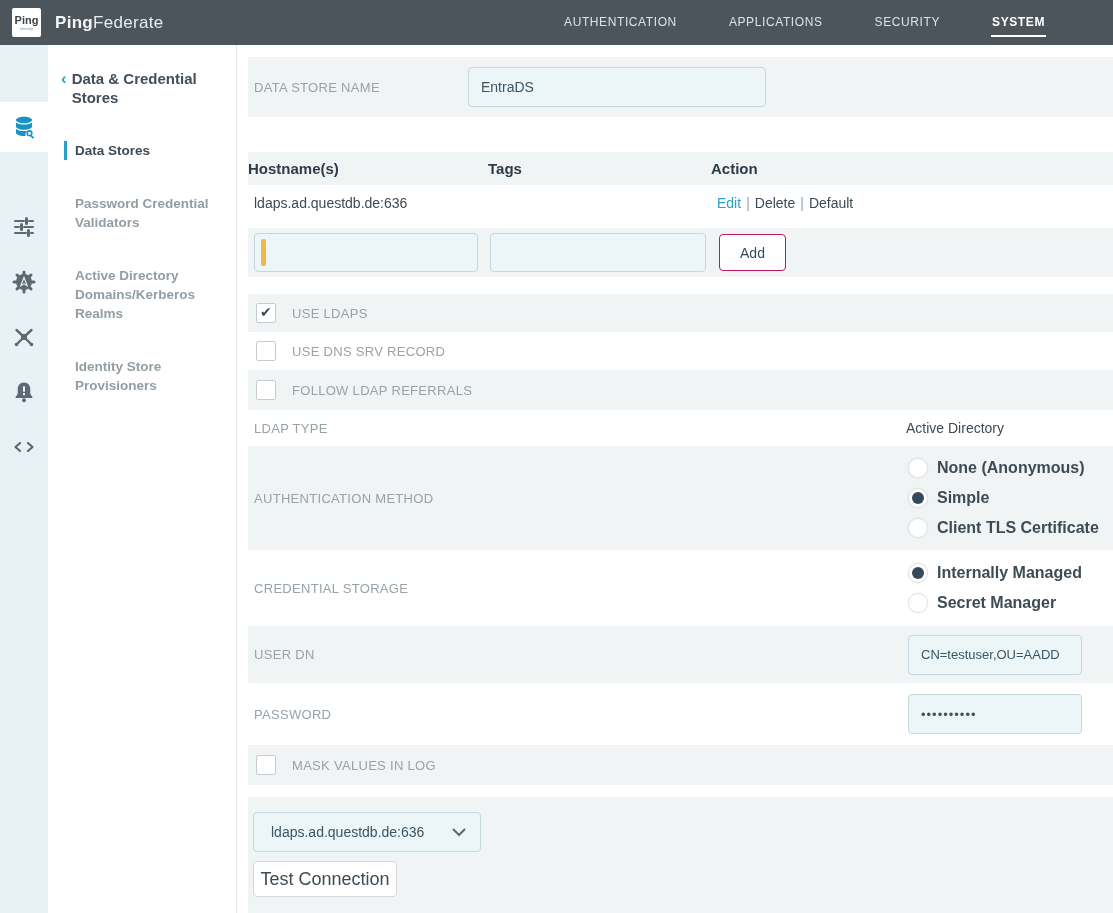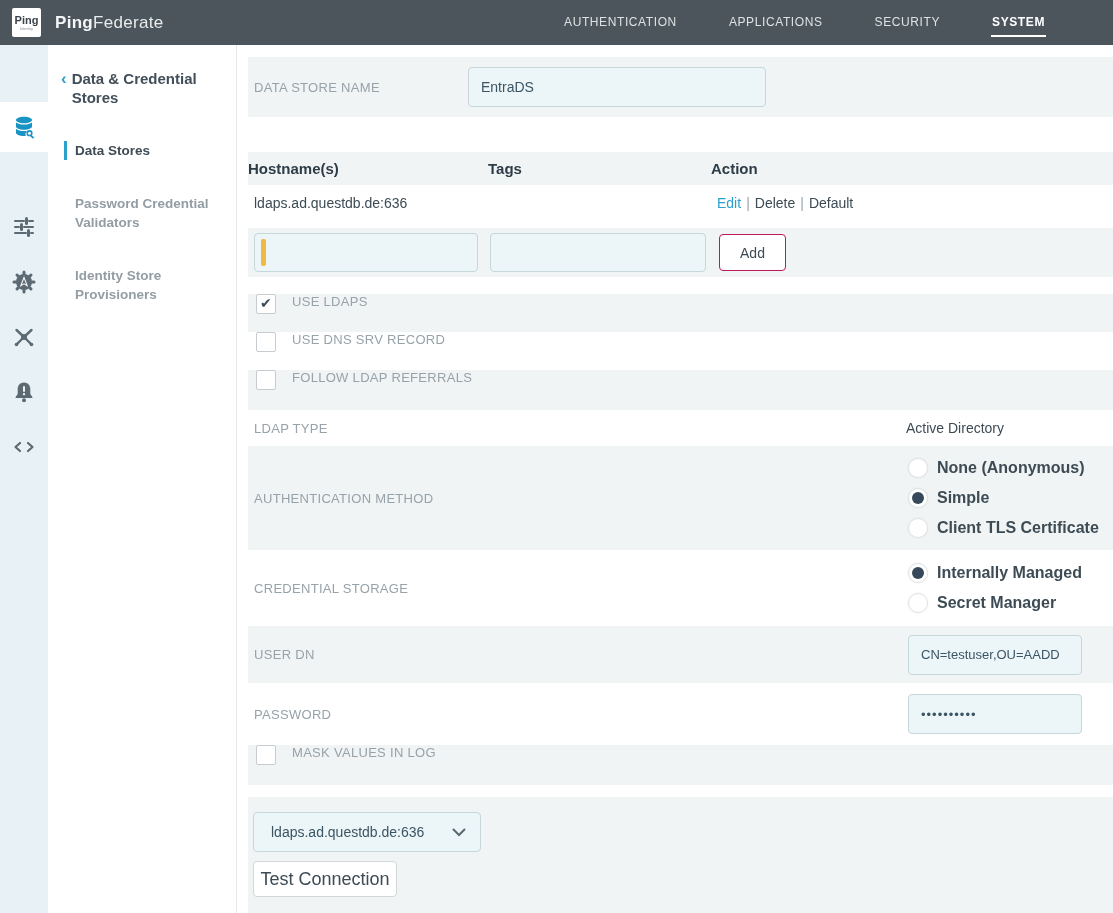--- a/index.html
+++ b/index.html
@@ -60,21 +60,21 @@
   .actions .sep { color:#9aa4aa; padding:0 5px; }
 
   
   .add-row { height:49px; display:flex; align-items:center; }
   .add-row .host-input { position:relative; margin-left:6px; width:224px; height:39px; padding-left:20px; }
   .req-bar { position:absolute; left:6px; top:5px; width:5px; height:27px; background:#f0b845; border-radius:2px; }
   .add-row .tags-input { margin-left:12px; width:216px; height:39px; }
   .add-btn { margin-left:13px; width:67px; height:37px; background:#ffffff; border:1px solid #be185d; border-radius:4px; font-size:14px; color:#3d4b54; cursor:pointer; font-family:inherit; }
 
   
-  .cb-row { display:flex; }
+  .cb-row { display:flex; align-items:center; }
   .checkbox { width:20px; height:20px; margin-left:8px; background:#ffffff; border:1px solid #c6ccd0; border-radius:2px; cursor:pointer; position:relative; }
   .checkbox[data-checked="true"]::after { content:"✔"; position:absolute; left:3px; top:0px; font-size:14px; font-weight:bold; color:#3a4d5c; }
   .cb-row .field-label { margin-left:16px; }
 
   
   .ldap-type-row { height:36px; display:flex; align-items:center; }
   .ldap-type-row .field-label { margin-left:6px; }
   .plain-value { position:absolute; left:658px; font-size:14px; color:#3d4b54; }
 
   
@@ -213,20 +213,24 @@
     <div class="sidebar-item" data-active="true">
       <span class="active-bar"></span>
       <span>Data Stores</span>
     </div>
     <div class="sidebar-item" data-active="false">
       
       <span>Password Credential Validators</span>
     </div>
     <div class="sidebar-item" data-active="false">
       
+      <span>Active Directory Domains/Kerberos Realms</span>
+    </div>
+    <div class="sidebar-item" data-active="false">
+      
       <span>Identity Store Provisioners</span>
     </div>
   </div>
 </div>
 
 <div class="content">
 
   <div class="row gray name-row">
     <div class="field-label">DATA STORE NAME</div>
     <div class="input-box">EntraDS</div>

